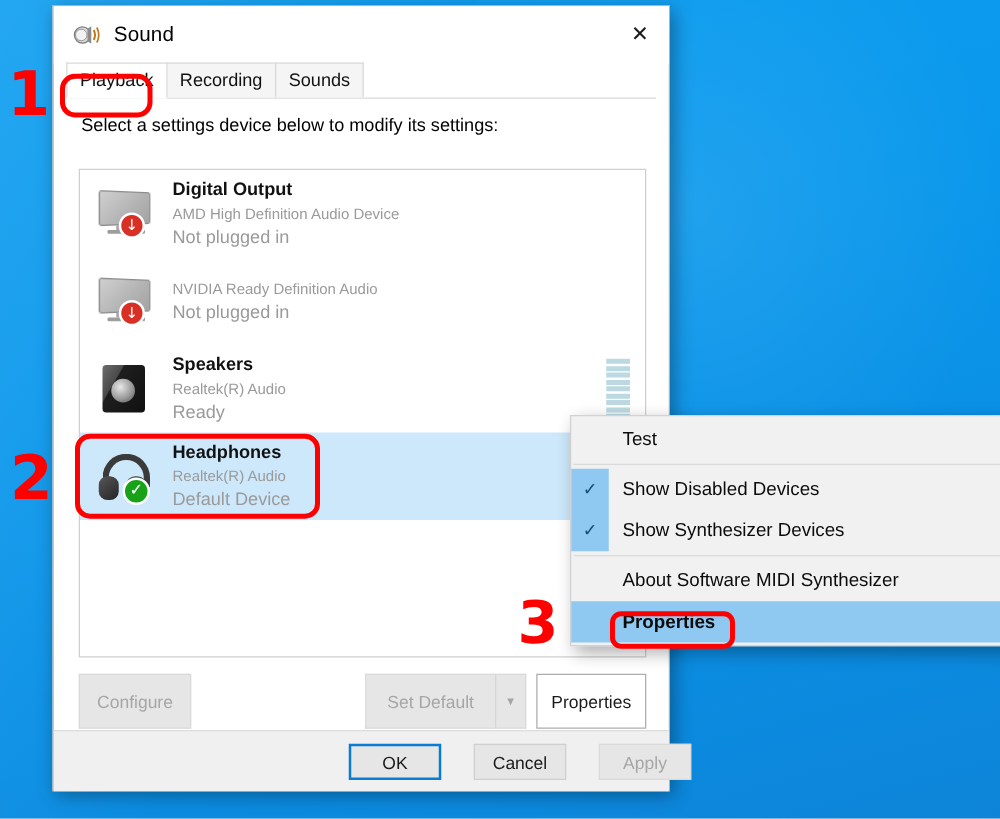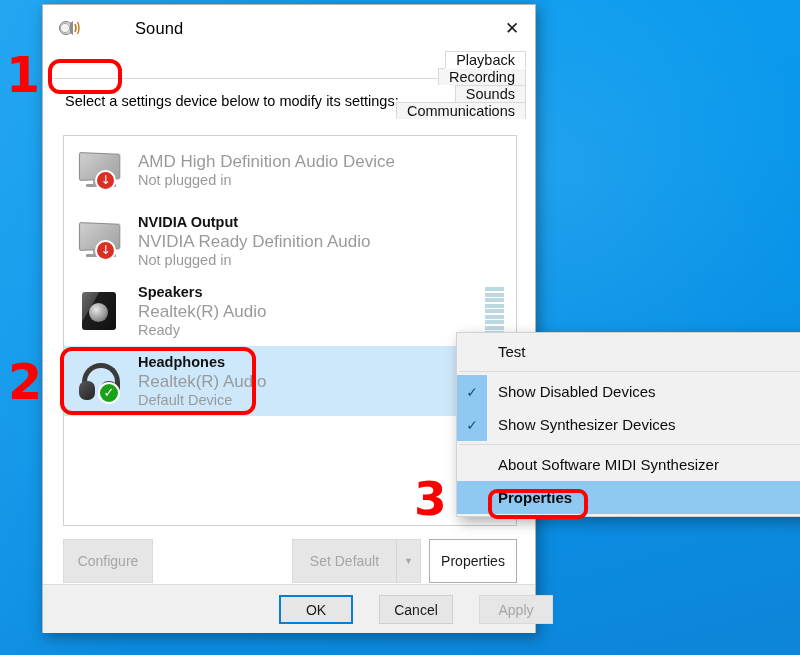--- a/index.html
+++ b/index.html
@@ -41,21 +41,20 @@
     z-index: 5;
   }
 
   .titlebar {
     position: relative;
     height: 46px;
     background: #ffffff;
     display: flex;
     align-items: center;
     padding-left: 15px;
-    gap: 44px;
   }
   .title-icon { width: 22px; height: 22px; position: relative; flex: 0 0 auto; }
   .title-text {
     font-size: 16.5px;
     color: #000000;
     margin-left: 11px;
     letter-spacing: .1px;
   }
   .close-btn {
     position: absolute;
@@ -68,21 +67,20 @@
   }
 
   
   .tabstrip {
     position: relative;
     height: 28px;
     margin: 0 10px;
     border-bottom: 1px solid #d9d9d9;
     display: flex;
     align-items: flex-end;
-    flex-direction: column;
   }
   .tab {
     height: 28px;
     padding: 0 10px;
     font-size: 14.5px;
     color: #111;
     display: flex; align-items: center;
     border: 1px solid #d9d9d9;
     border-bottom: none;
     background: #f5f5f5;
@@ -118,21 +116,21 @@
     padding-left: 12px;
   }
   .device-row.selected { background: #cde8fb; }
   .dev-icon {
     width: 52px; height: 48px;
     position: relative;
     flex: 0 0 auto;
   }
   .dev-text { margin-left: 10px; }
   .dev-name  { font-size: 14.5px; color: #121212; font-weight: bold; line-height: 19px; }
-  .dev-sub   { font-size: 17px; color: #9a9a9a; line-height: 19px; }
+  .dev-sub   { font-size: 12px; color: #9a9a9a; line-height: 19px; }
   .dev-state { font-size: 14.5px; color: #9a9a9a; line-height: 19px; }
 
   
   .mon-screen {
     position: absolute; left: 4px; top: 6px;
     width: 42px; height: 27px;
     background: linear-gradient(135deg, #cfcfcf 0%, #b4b4b4 55%, #a3a3a3 100%);
     border: 1px solid #8e8e8e;
     border-radius: 2px;
     transform: perspective(60px) rotateY(11deg);
@@ -328,49 +326,48 @@
         </svg>
       </div>
       <div class="title-text">Sound</div>
       <div class="close-btn">✕</div>
     </div>
 
     <div class="tabstrip">
       <div class="tab active">Playback</div>
       <div class="tab">Recording</div>
       <div class="tab">Sounds</div>
-      <div class="tab">Communications</div>
     </div>
 
     <div class="hint">Select a settings device below to modify its settings:</div>
 
     <div class="device-list">
 
       <div class="device-row">
         <div class="dev-icon">
           <div class="mon-screen"></div>
             <div class="mon-stand"></div>
             <div class="mon-base"></div>
           <div class="badge-down">↓</div>
         </div>
         <div class="dev-text">
+          <div class="dev-name">Digital Output</div>
           <div class="dev-sub">AMD High Definition Audio Device</div>
           <div class="dev-state">Not plugged in</div>
         </div>
       </div>
 
       <div class="device-row">
         <div class="dev-icon">
           <div class="mon-screen"></div>
             <div class="mon-stand"></div>
             <div class="mon-base"></div>
           <div class="badge-down">↓</div>
         </div>
         <div class="dev-text">
-          <div class="dev-name">NVIDIA Output</div>
           <div class="dev-sub">NVIDIA Ready Definition Audio</div>
           <div class="dev-state">Not plugged in</div>
         </div>
       </div>
 
       <div class="device-row">
         <div class="dev-icon">
           <div class="spk-box"></div>
             <div class="spk-cone"></div>
         </div>

